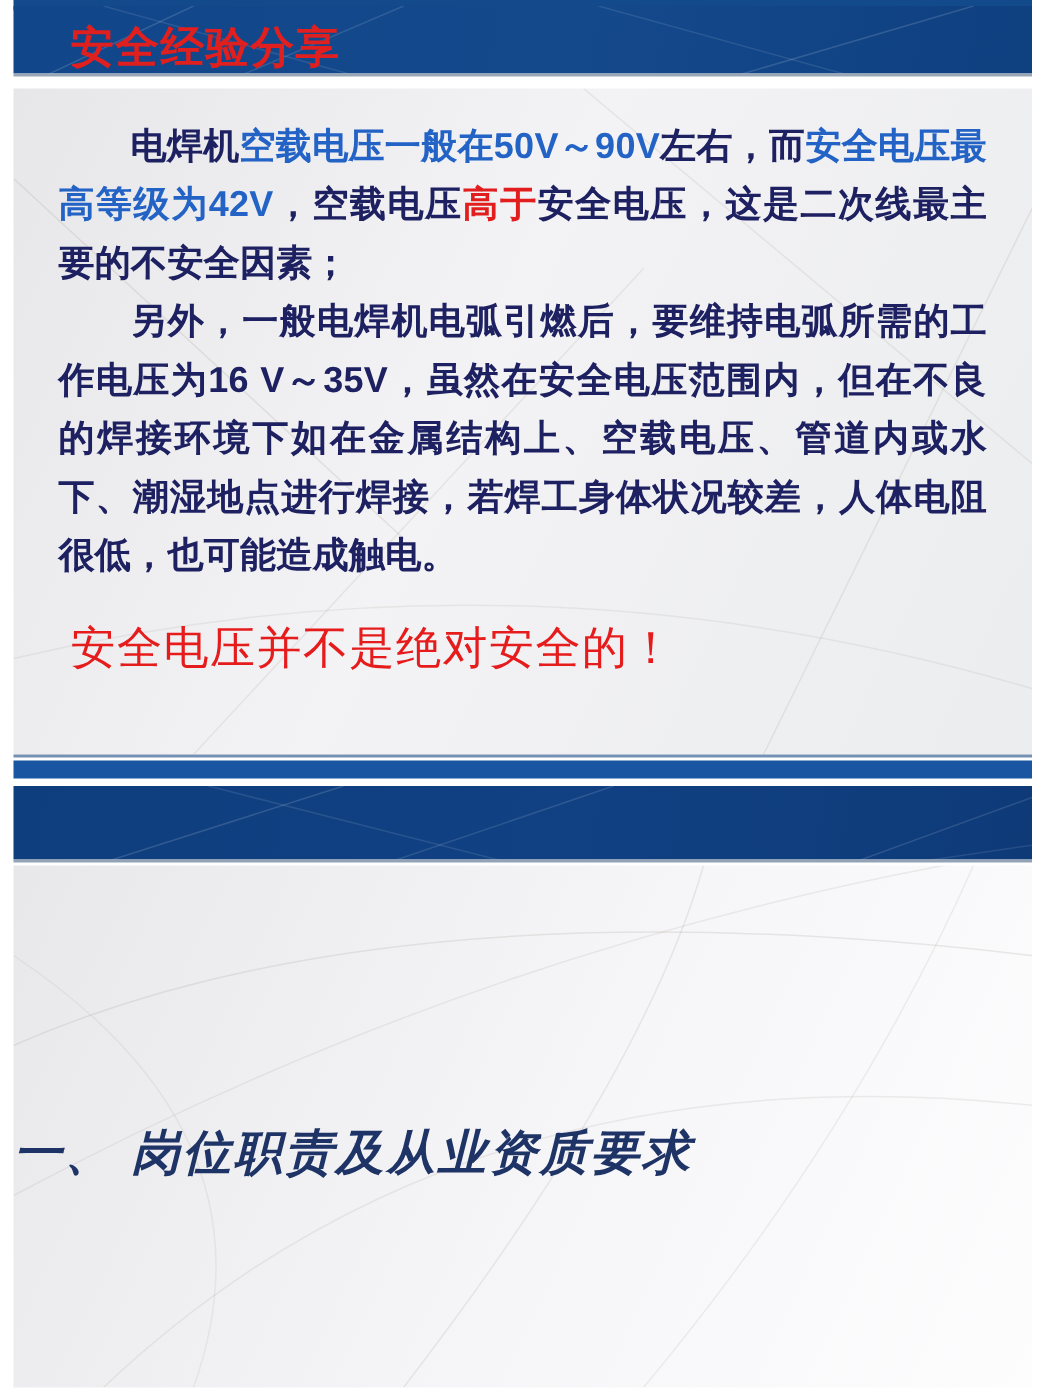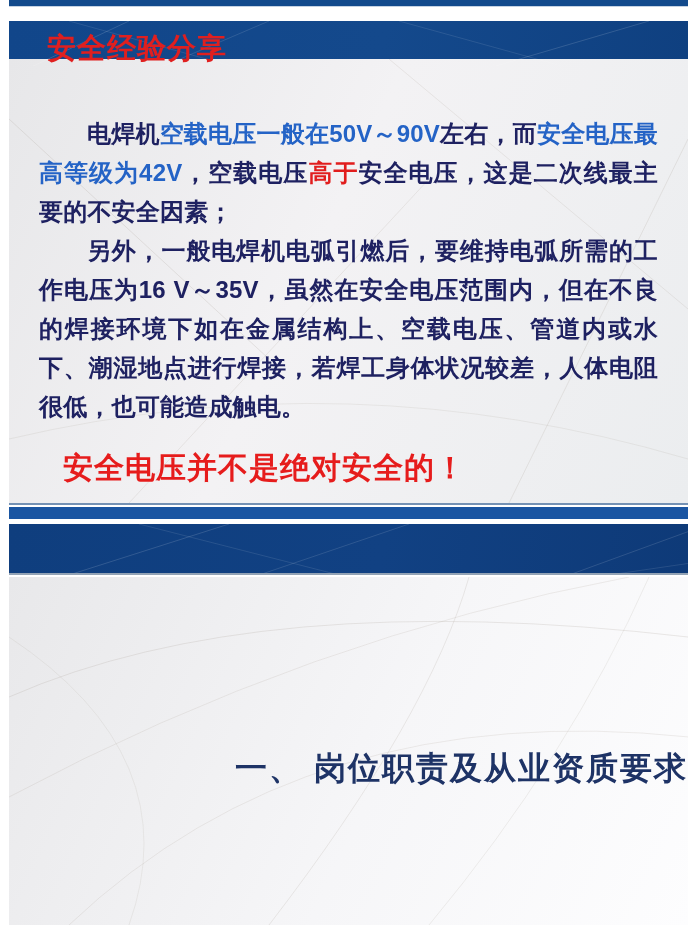--- a/index.html
+++ b/index.html
@@ -11,49 +11,49 @@
   .page{position:relative;width:696px;height:925px;background:#ffffff;}
   .slide{position:absolute;left:9px;width:679px;}
 
   
   .slide1{top:0;height:519px;}
   .prev-strip{
     position:absolute;top:0;left:0;width:100%;height:6px;
     background:#134a8c;border-bottom:1px solid #c5d2e2;
   }
   .s1-header{
-    position:absolute;top:21px;left:0;width:100%;height:47px;
+    position:absolute;top:4px;left:0;width:100%;height:47px;
     background:linear-gradient(100deg,#11468a,#14498c 55%,#0f4080);
     border-bottom:2px solid #98a6b6;box-sizing:border-box;overflow:hidden;
   }
   .s1-header h1{
     margin:0;padding:8px 0 0 38px;
     font-size:29px;font-weight:bold;color:#e01f1f;letter-spacing:1px;
     position:relative;z-index:2;
   }
   .deco{position:absolute;top:0;left:0;z-index:1;pointer-events:none;}
   .s1-body{
     position:absolute;top:59px;left:0;width:100%;height:444px;
     background:linear-gradient(115deg,#e7e7e9 0%,#f3f2f4 45%,#ebedef 100%);
     box-sizing:border-box;overflow:hidden;
   }
   .s1-text{
-    position:relative;z-index:2;padding:19px 30px 0 30px;margin-top:36px;
+    position:relative;z-index:2;padding:19px 30px 0 30px;
   }
   .s1-text p{
     margin:0;font-size:24px;font-weight:bold;line-height:39px;
     color:#1e2161;text-align:justify;text-indent:2em;
     letter-spacing:0.2px;
   }
   .seg-dark{color:#1e2161;}
   .seg-blue{color:#2463c6;}
   .seg-red{color:#e11d1d;}
   .headline{
-    margin:22px 0 0 0;padding-left:54px;
-    font-size:30px;font-weight:bold;color:#e61c1c;letter-spacing:1px;
+    margin:22px 0 0 0;padding-left:38px;
+    font-size:30px;font-weight:normal;color:#e61c1c;letter-spacing:1px;
     position:relative;z-index:2;
   }
   .s1-footer-line{
     position:absolute;top:503px;left:0;width:100%;height:2px;background:#7491b4;
   }
   .s1-footer-bar{
     position:absolute;top:507px;left:0;width:100%;height:12px;background:#1a55a2;
   }
 
   
@@ -63,22 +63,22 @@
     background:linear-gradient(100deg,#0f3e7e,#114183 55%,#0e3a78);
     border-bottom:2px solid #93a3b5;box-sizing:border-box;overflow:hidden;
   }
   .s2-body{
     position:absolute;top:53px;left:0;width:100%;height:348px;
     background:linear-gradient(115deg,#e8e8ea 0%,#f6f6f8 55%,#fdfdfe 100%);
     overflow:hidden;
   }
   .s2-title{
     position:relative;z-index:2;
-    margin:170px 0 0 0;text-align:right;
-    font-size:32px;font-weight:bold;color:#1e3366;letter-spacing:2px;
+    margin:170px 0 0 0;text-align:left;
+    font-size:32px;font-weight:bold;color:#1e3366;letter-spacing:2px;font-style:italic;
   }
 </style>
 </head>
 <body>
 
 <div class="page">
 
   <div class="slide slide1">
 
     <div class="prev-strip"></div>

